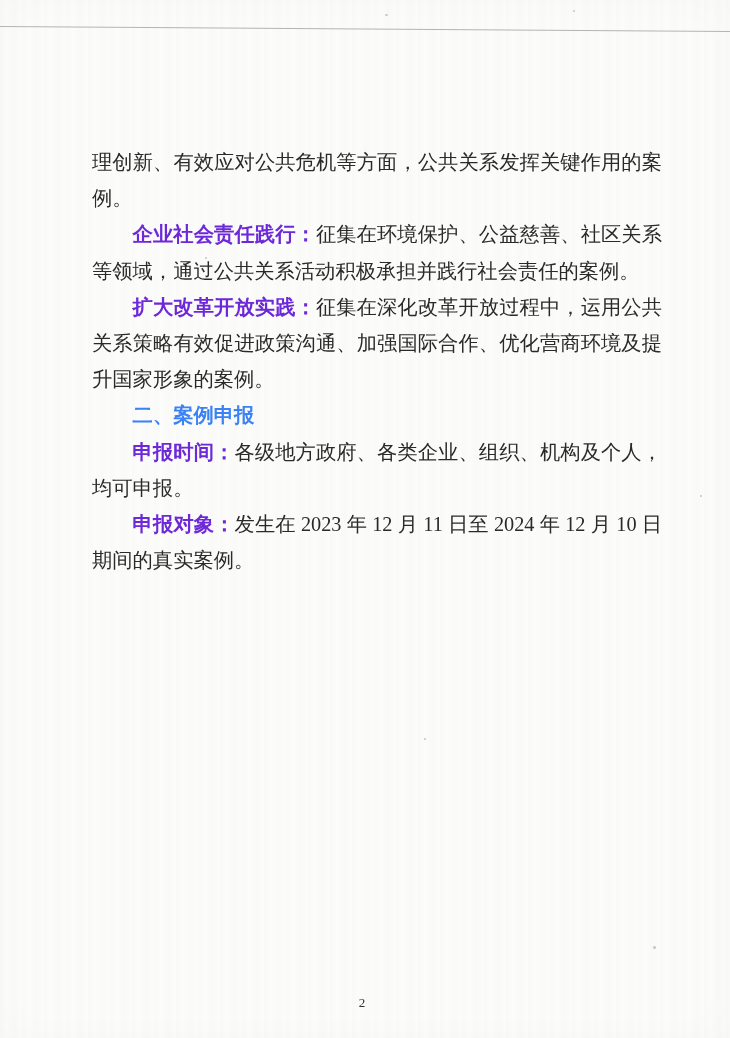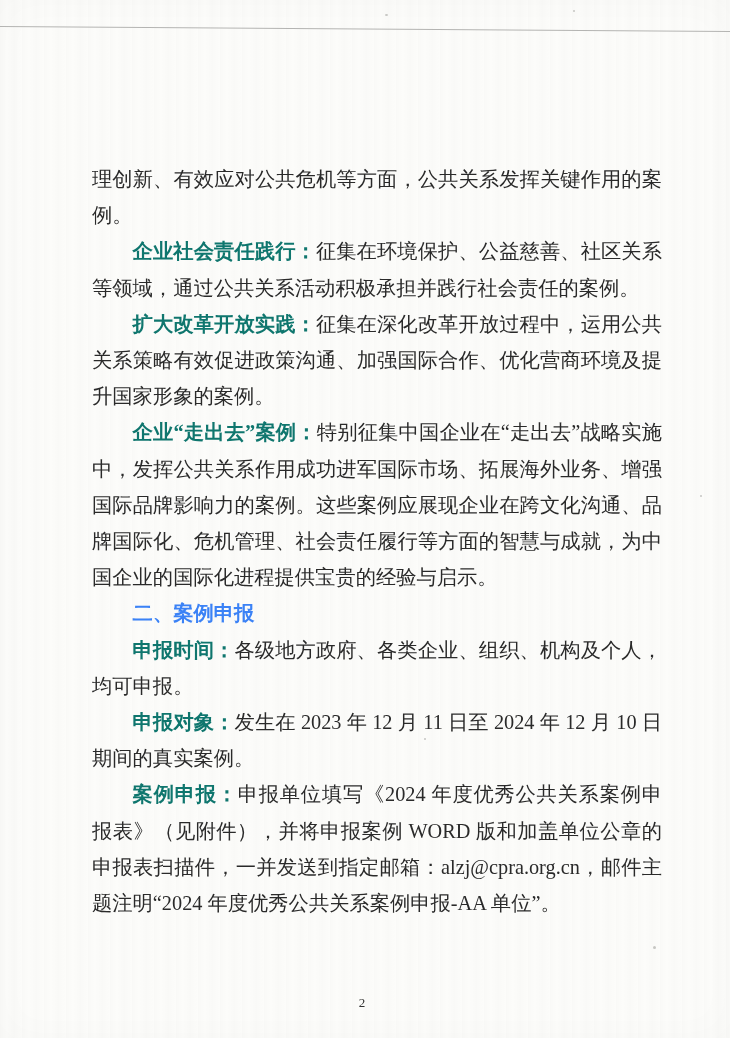--- a/index.html
+++ b/index.html
@@ -49,38 +49,38 @@
   .scan-noise i:nth-child(1){ left:573px; top:10px; }
   .scan-noise i:nth-child(2){ left:385px; top:14px; width:3px; }
   .scan-noise i:nth-child(3){ left:205px; top:257px; }
   .scan-noise i:nth-child(4){ left:700px; top:495px; }
   .scan-noise i:nth-child(5){ left:424px; top:738px; }
   .scan-noise i:nth-child(6){ left:653px; top:946px; width:3px; height:3px; }
 
   .body-text {
     position: absolute;
     left: 92px;
-    top: 161px;
+    top: 144px;
     width: 570px;
     font-size: 20.3px;
     line-height: 36.2px;
     color: #2a2a2a;
     text-align: justify;
     letter-spacing: 0;
   }
   .body-text p {
     margin: 0;
     padding: 0;
   }
   .body-text p.indent {
     text-indent: 2em;
   }
   .body-text b.lead {
     font-weight: 700;
-    color: #0f766e;
+    color: #6d28d9;
   }
   .body-text p.heading {
     font-weight: 700;
     color: #3b82f6;
   }
   .page-number {
     position: absolute;
     left: 0;
     right: 6px;
     top: 995px;
@@ -102,21 +102,19 @@
       <i></i>
       <i></i>
       <i></i>
       <i></i>
   </div>
 
   <main class="body-text" id="doc-body" style="color: rgb(42, 42, 42);">
       <p class="">理创新、有效应对公共危机等方面，公共关系发挥关键作用的案例。</p>
       <p class="indent"><b class="lead">企业社会责任践行：</b>征集在环境保护、公益慈善、社区关系等领域，通过公共关系活动积极承担并践行社会责任的案例。</p>
       <p class="indent"><b class="lead">扩大改革开放实践：</b>征集在深化改革开放过程中，运用公共关系策略有效促进政策沟通、加强国际合作、优化营商环境及提升国家形象的案例。</p>
-      <p class="indent"><b class="lead">企业“走出去”案例：</b>特别征集中国企业在“走出去”战略实施中，发挥公共关系作用成功进军国际市场、拓展海外业务、增强国际品牌影响力的案例。这些案例应展现企业在跨文化沟通、品牌国际化、危机管理、社会责任履行等方面的智慧与成就，为中国企业的国际化进程提供宝贵的经验与启示。</p>
       <p class="indent heading">二、案例申报</p>
       <p class="indent"><b class="lead">申报时间：</b>各级地方政府、各类企业、组织、机构及个人，均可申报。</p>
       <p class="indent"><b class="lead">申报对象：</b>发生在 2023 年 12 月 11 日至 2024 年 12 月 10 日期间的真实案例。</p>
-      <p class="indent"><b class="lead">案例申报：</b>申报单位填写《2024 年度优秀公共关系案例申报表》（见附件），并将申报案例 WORD 版和加盖单位公章的申报表扫描件，一并发送到指定邮箱：alzj@cpra.org.cn，邮件主题注明“2024 年度优秀公共关系案例申报-AA 单位”。</p>
     </main>
 
   <div class="page-number">2</div>
 </div>
 
 </body></html>

